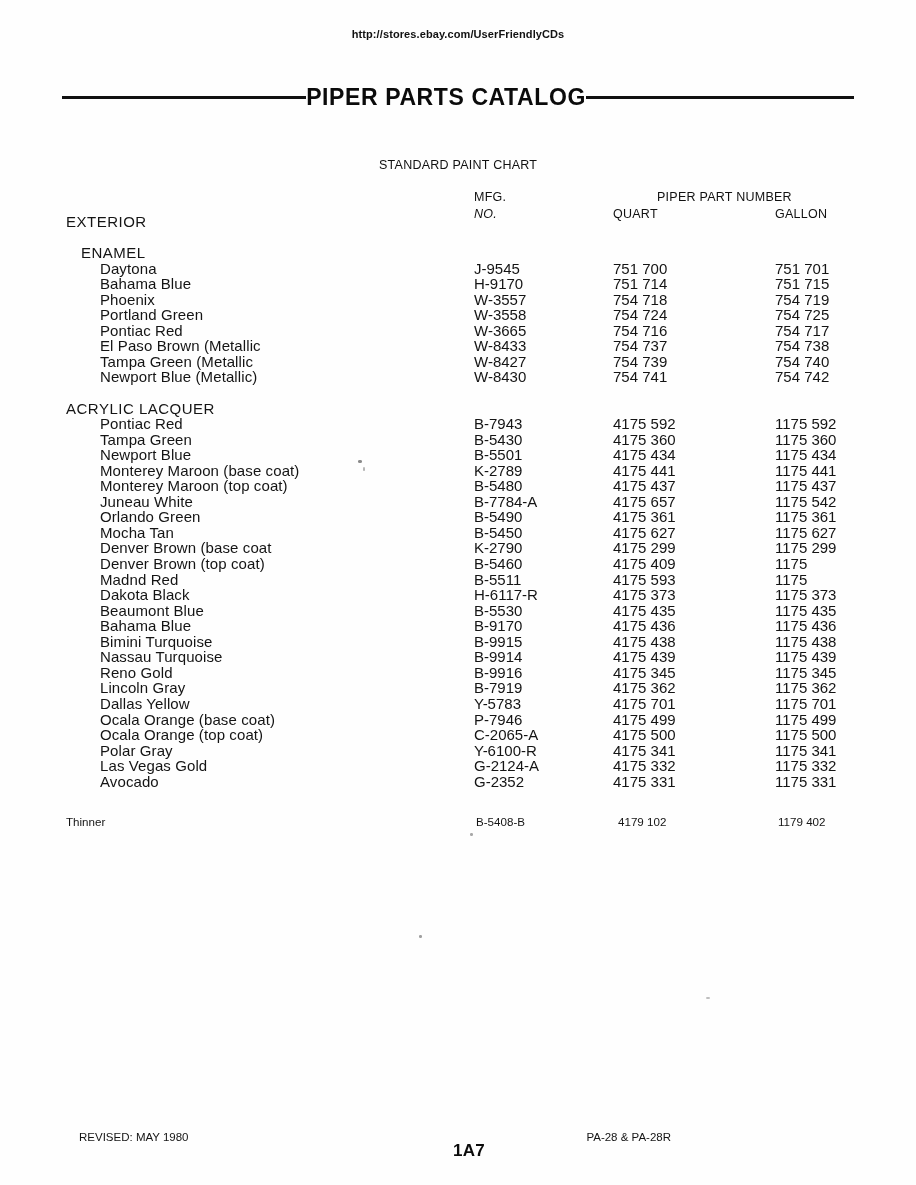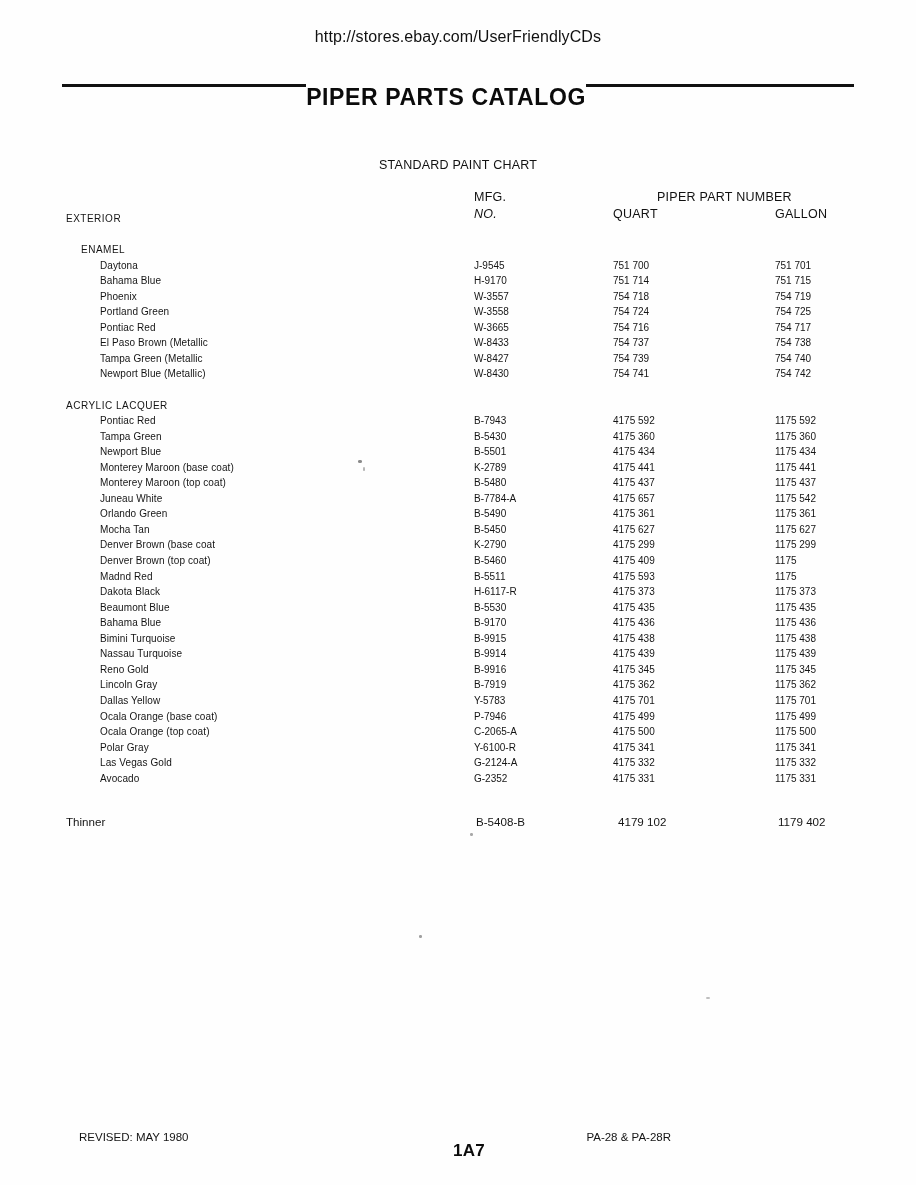--- a/index.html
+++ b/index.html
@@ -22,33 +22,34 @@
     overflow: hidden;
   }
 
   
   .url-line {
     position: absolute;
     top: 28px;
     left: 0;
     width: 916px;
     text-align: center;
-    font-size: 16px;
-    font-weight: normal;
+    font-size: 11px;
+    font-weight: bold;
     letter-spacing: 0.1px;
     color: #111;
   }
 
   
   .title-row {
     position: absolute;
     top: 84px;
     left: 62px;
     width: 792px;
     display: flex;
+    align-items: center;
     gap: 0;
   }
   .title-rule {
     flex: 1 1 auto;
     height: 3px;
     background: #111;
   }
   .title-rule.left  { flex-grow: 1.02; }
   .title-rule.right { flex-grow: 1.12; }
   .doc-title {
@@ -94,21 +95,21 @@
   
   .sheet {
     position: absolute;
     top: 213px;
     left: 0;
     width: 916px;
   }
   .row {
     position: relative;
     height: 15.55px;
-    font-size: 10px;
+    font-size: 15px;
     color: #141414;
     white-space: nowrap;
   }
   .row .name {
     position: absolute;
     top: 0;
   }
   .row .mfg   { position: absolute; top: 0; left: 474px; }
   .row .quart { position: absolute; top: 0; left: 613px; }
   .row .gal   { position: absolute; top: 0; left: 775px; }

